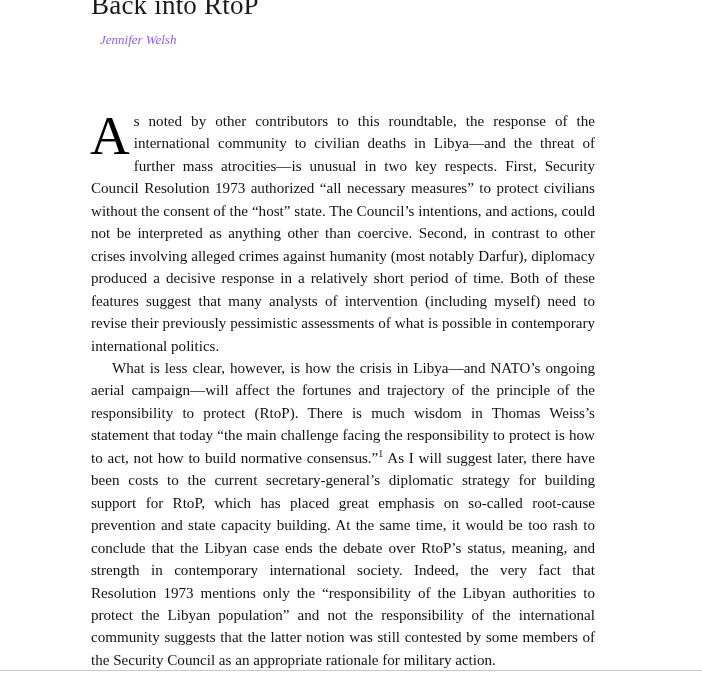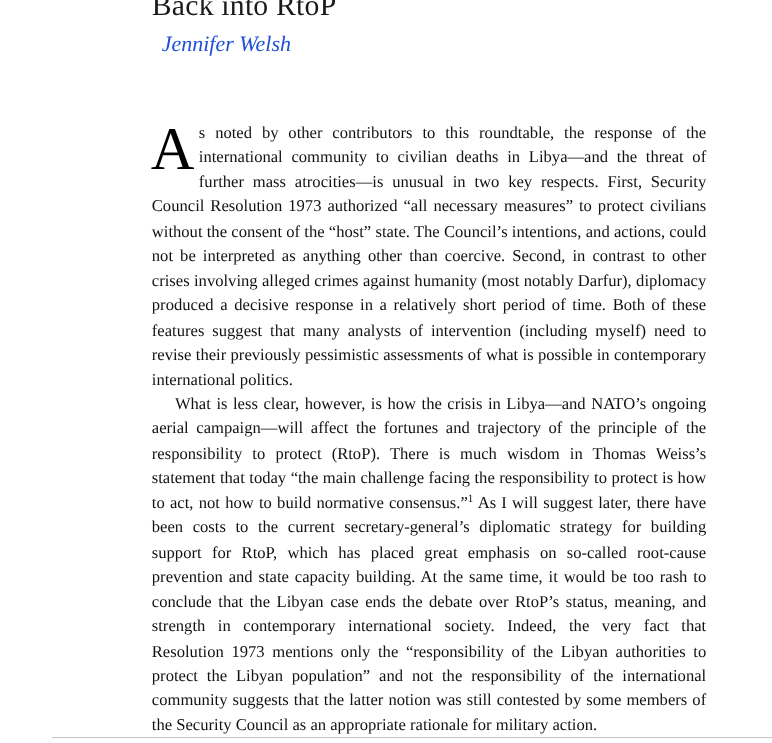--- a/index.html
+++ b/index.html
@@ -12,21 +12,20 @@
     background: #ffffff;
     font-family: "Liberation Serif", serif;
     color: #000000;
     overflow: hidden;
   }
   .page {
     position: relative;
     width: 564px;
     height: 675px;
     box-sizing: border-box;
-    margin-left: 47px;
   }
   .content {
     position: absolute;
     left: 91px;
     top: 0;
     width: 504px;
   }
   .article-title {
     font-family: "Liberation Serif", serif;
     font-size: 27px;
@@ -35,28 +34,28 @@
     line-height: 30px;
     margin: 0;
     padding: 0;
     position: relative;
     top: -10px;
     color: #1a1a1a;
   }
   .author {
     font-family: "Liberation Serif", serif;
     font-style: italic;
-    font-size: 20px;
+    font-size: 13px;
     line-height: 24px;
     margin: 0;
     padding: 0;
     position: relative;
     top: -2px;
     left: 9px;
-    color: #1d4ed8;
+    color: #8b5cf6;
   }
   .body-text {
     margin-top: 56px;
     font-size: 15.1px;
     line-height: 22.45px;
     text-align: justify;
     text-justify: inter-word;
     hyphens: manual;
     color: #111111;
   }

